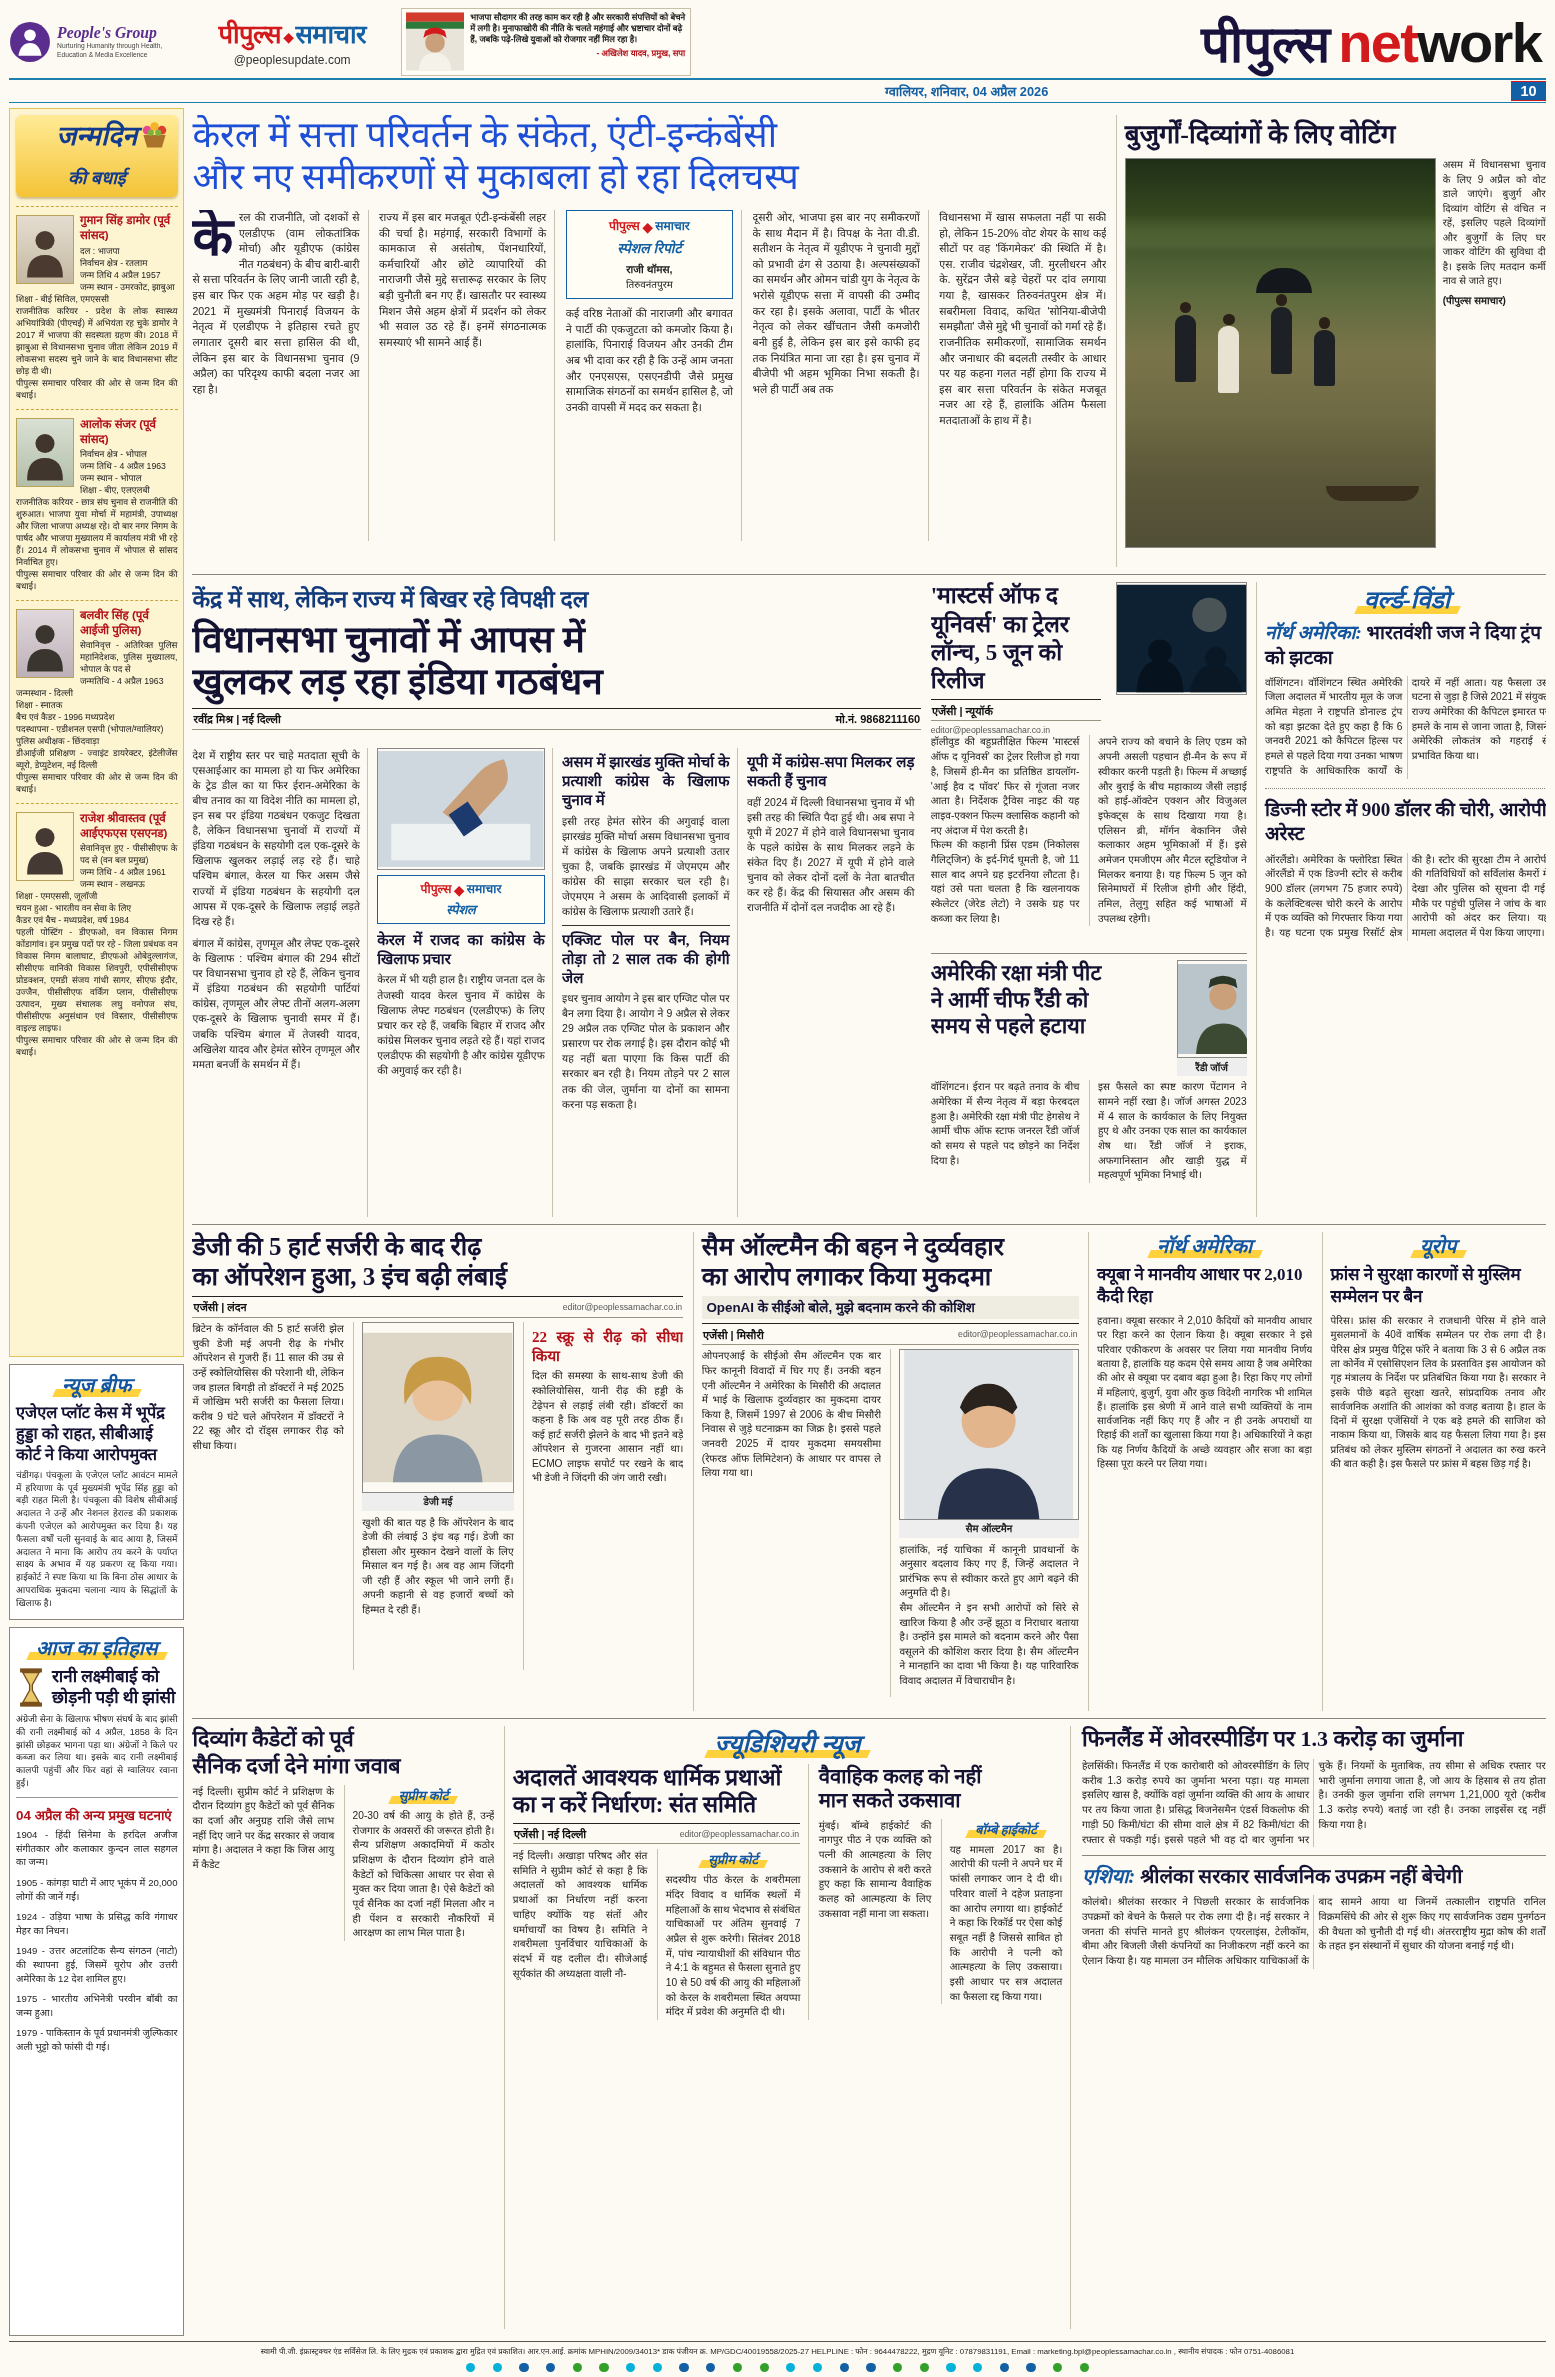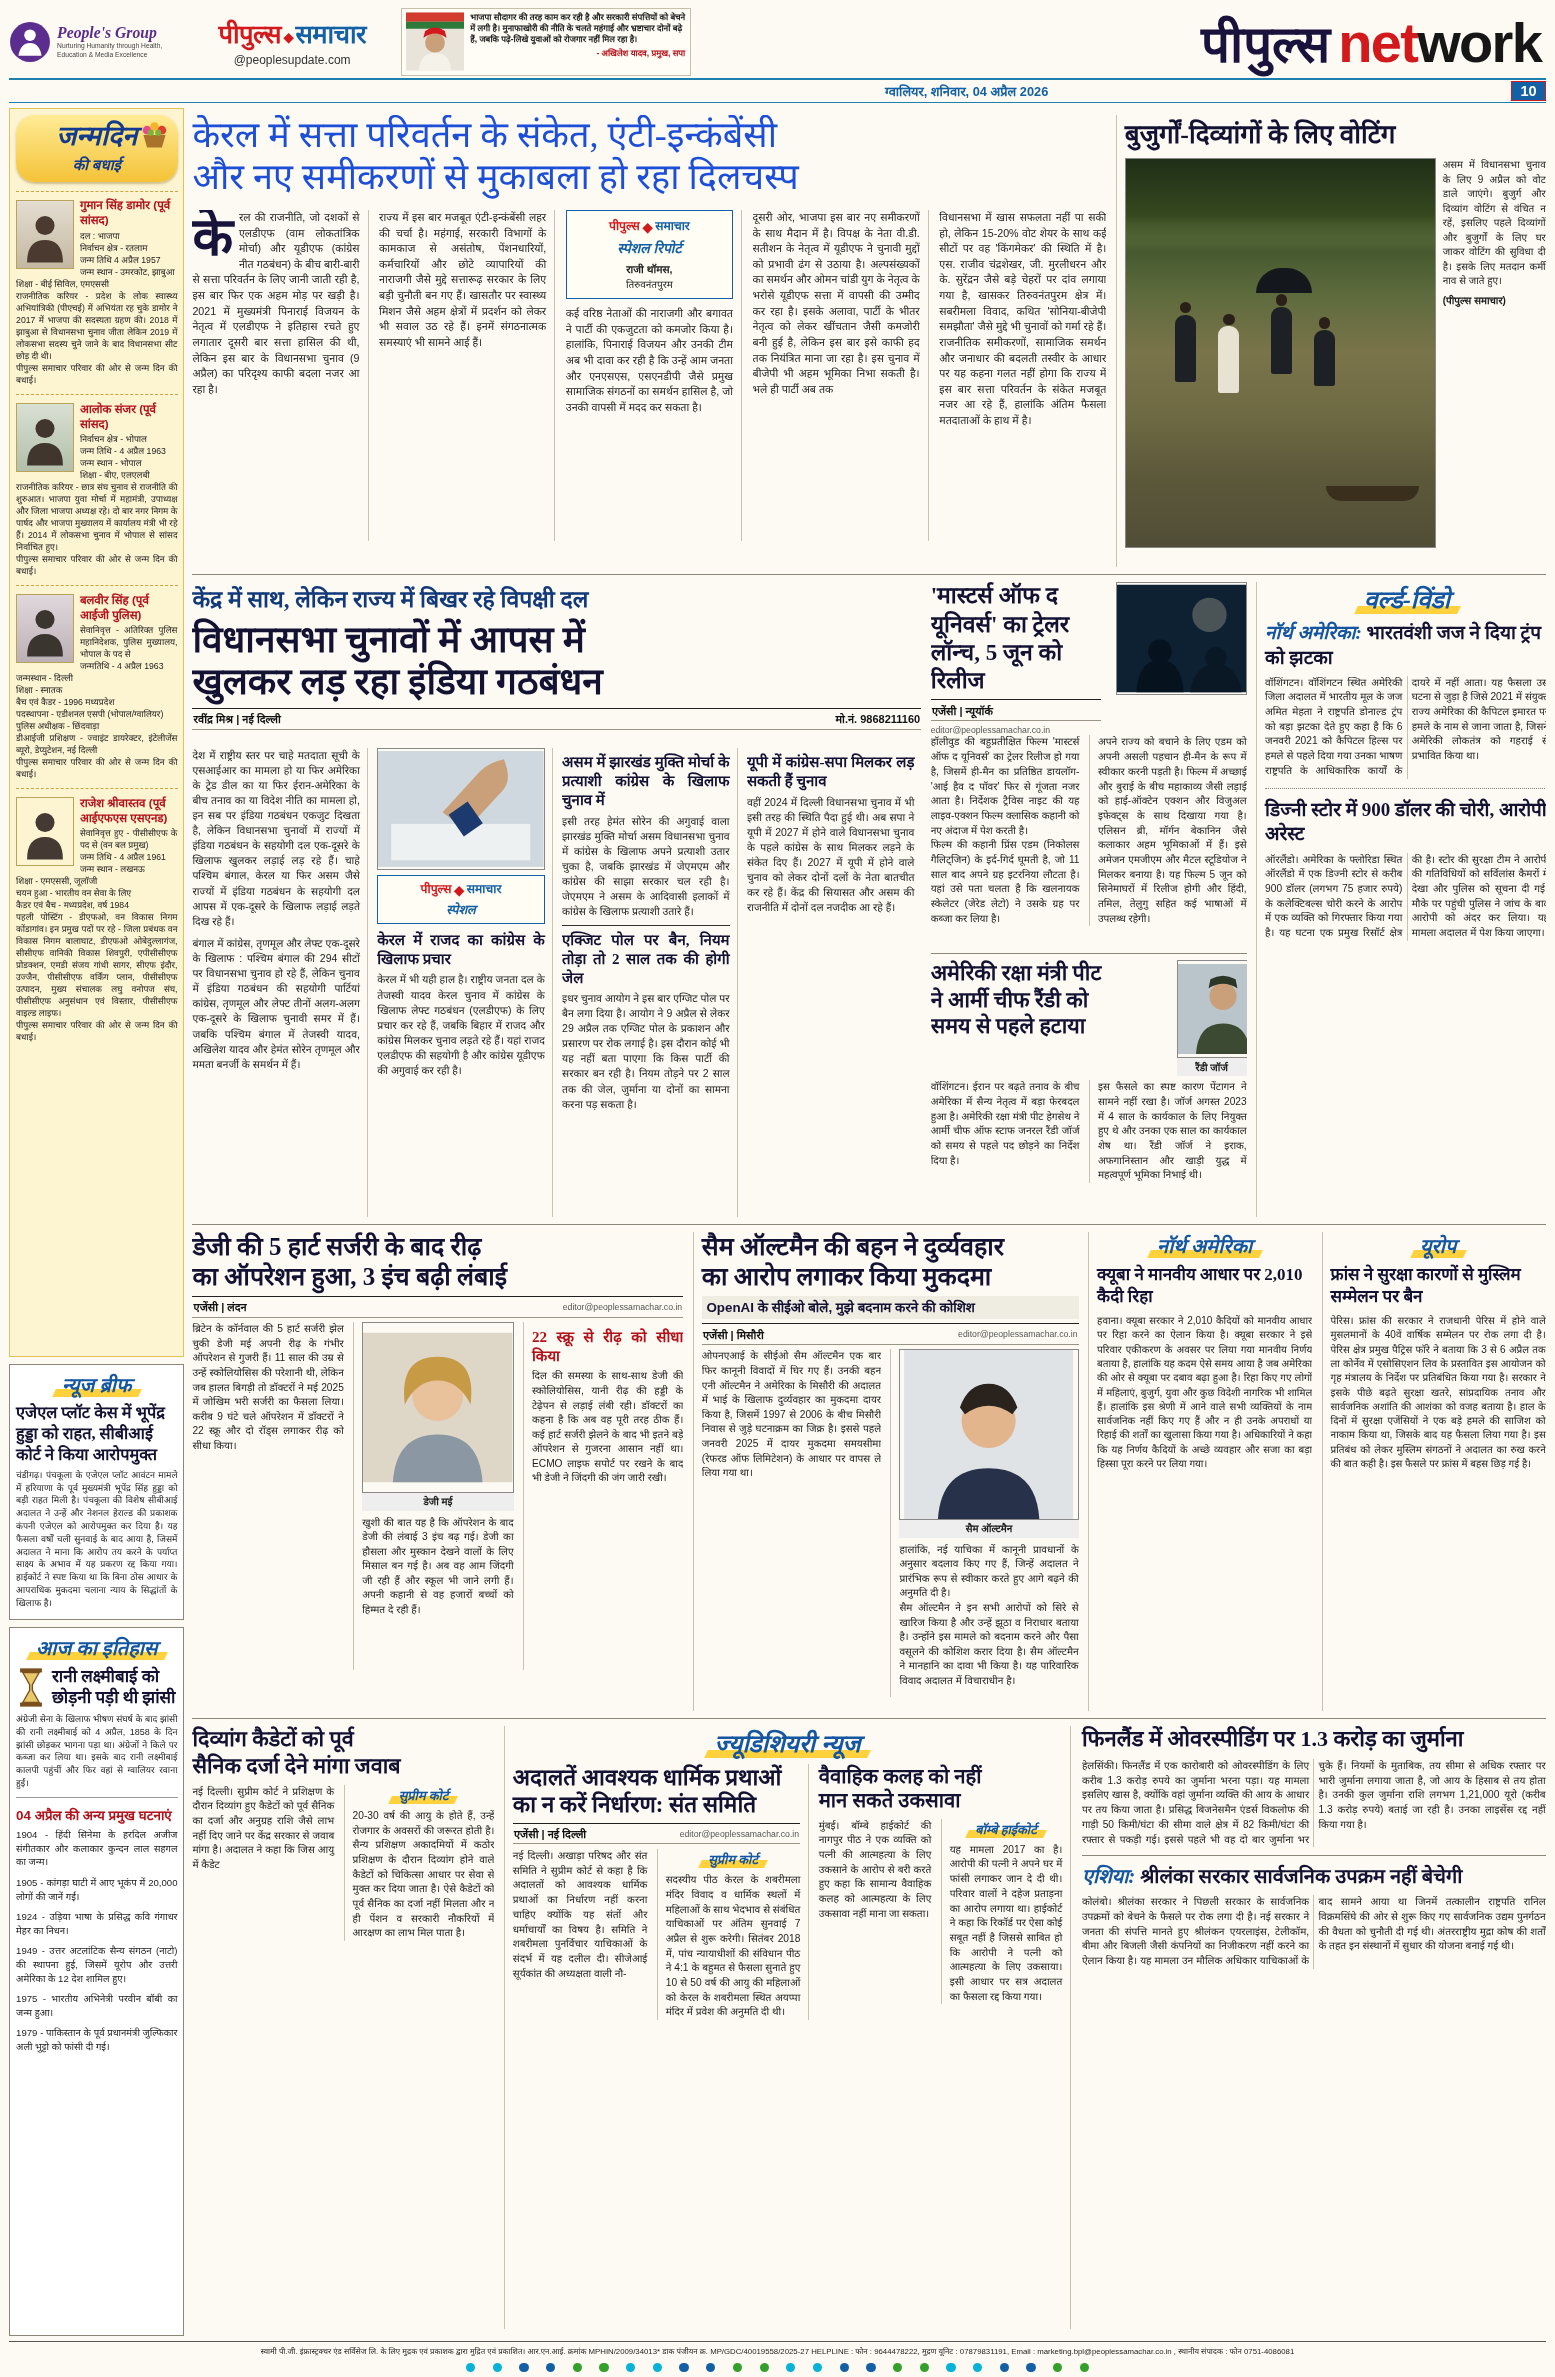--- a/index.html
+++ b/index.html
@@ -53,23 +53,23 @@
 
 .content{display:flex;gap:8.1px;margin-top:5.8px;flex:1;min-height:0}
 .rail{width:175px;flex:none;display:flex;flex-direction:column;gap:7px}
 .main{flex:1;min-width:0;display:flex;flex-direction:column}
 .row{display:flex;gap:9.3px;border-bottom:1.2px solid #8c867a;padding:7px 0;overflow:hidden}
 .row1{height:467px}.row2{height:650px}.row3{height:494px}.row4{flex:1;border-bottom:none}
 .row>*{min-width:0;overflow:hidden}
 
 
 .bday{background:#fdf4d2;border:0.6px solid #e0c257;padding:5.8px;height:1249px;overflow:hidden}
-.bday-head{position:relative;background:linear-gradient(180deg,#ffeb96,#f4c337);border-radius:19px;text-align:center;padding:8.1px 4.6px;color:#123a8f;font-family:"Liberation Serif","DejaVu Serif",serif;font-style:italic;font-weight:bold;box-shadow:0 1.2px 2.3px rgba(120,90,0,.35)}
+.bday-head{position:relative;background:linear-gradient(180deg,#ffeb96,#f4c337);border-radius:6px;text-align:center;padding:8.1px 4.6px;color:#123a8f;font-family:"Liberation Serif","DejaVu Serif",serif;font-style:italic;font-weight:bold;box-shadow:0 1.2px 2.3px rgba(120,90,0,.35)}
 .bday-t1{font-size:27px;line-height:1}
-.bday-t2{font-size:15px;margin-top:4px}
+.bday-t2{font-size:18px;margin-top:15px}
 .basket{position:absolute;right:4.6px;top:3.5px;width:37px;height:31px}
 .bent{margin-top:8.1px;border-top:0.6px dashed #c8a53e;padding-top:5.8px;overflow:hidden}
 .bphoto{float:left;width:58px;height:69px;margin:2.3px 5.8px 3.5px 0;border:0.6px solid #b9a25a}
 .bphoto svg{width:100%;height:100%}
 .bent:nth-of-type(1) .bphoto{background:linear-gradient(#d7dde4,#aeb9c4)}
 .bent:nth-of-type(2) .bphoto{background:linear-gradient(#e4ddd0,#c4b8a2)}
 .bent:nth-of-type(3) .bphoto{background:linear-gradient(#d9e0d4,#b3bfa9)}
 .bent:nth-of-type(4) .bphoto{background:linear-gradient(#e0d8dc,#bcb0b6)}
 .bname{color:#b3121a;font-weight:bold;font-size:11.6px;margin-bottom:2.3px}
 .bdet{font-size:8.7px;line-height:1.38;text-align:justify}

